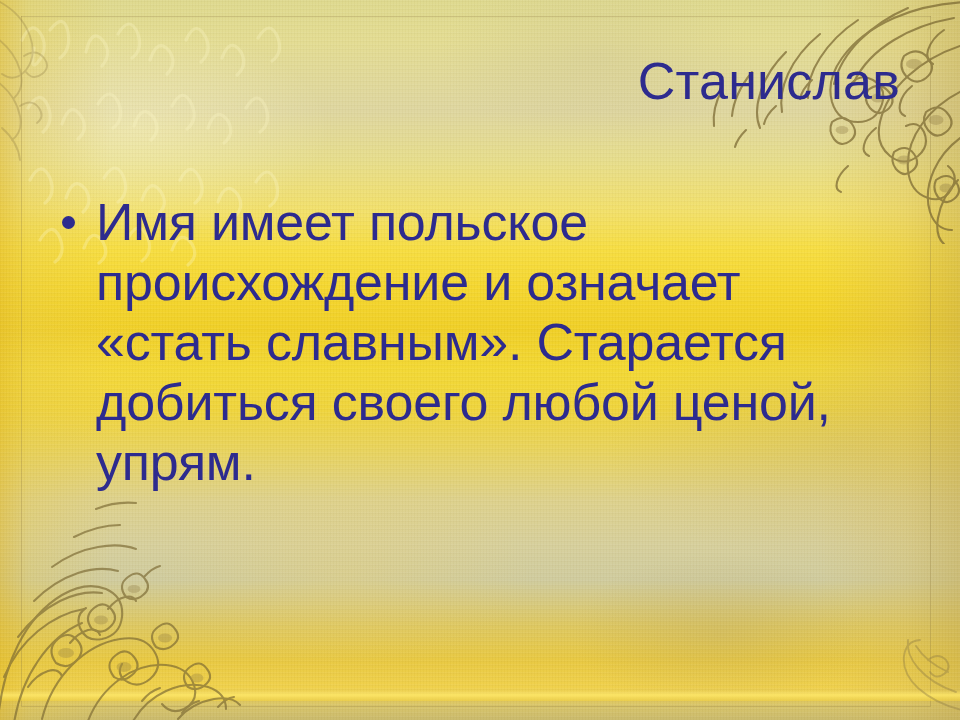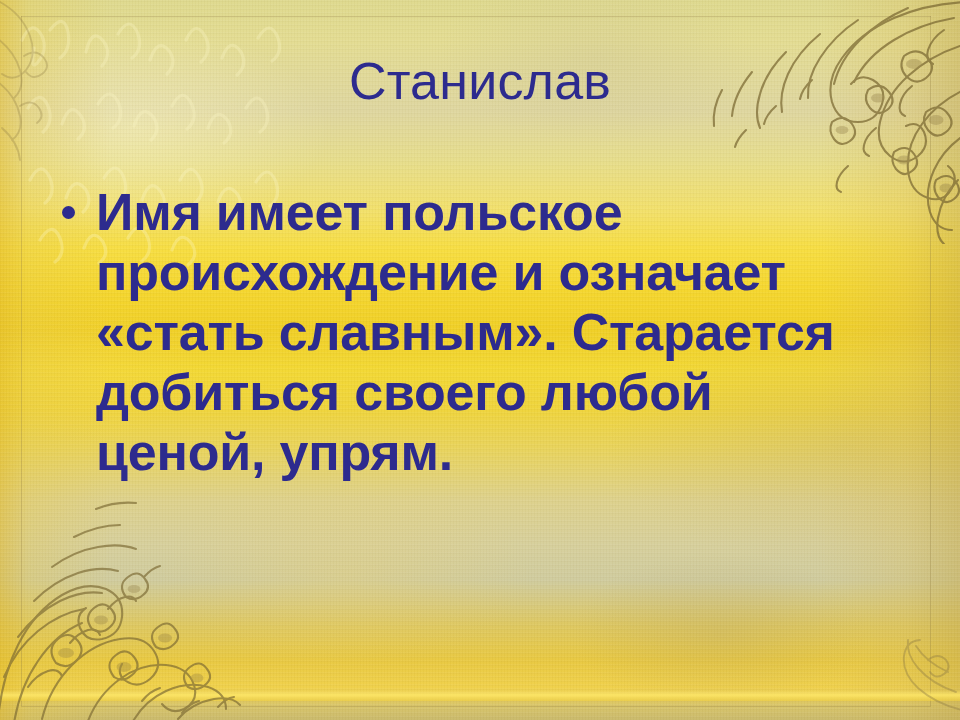--- a/index.html
+++ b/index.html
@@ -143,37 +143,36 @@
   .content {
     position: absolute;
     inset: 0;
   }
 
   #slide-title {
     position: absolute;
     top: 54px;
     left: 60px;
     width: 840px;
-    text-align: center;
+    text-align: right;
     font-size: 52px;
     line-height: 1.05;
     color: #2d2b8e;
     letter-spacing: 0.2px;
     white-space: nowrap;
   }
 
   .body-list {
     position: absolute;
-    top: 182px;
+    top: 192px;
     left: 52px;
     width: 840px;
     margin: 0;
     padding: 0;
     list-style: none;
-    font-weight: bold;
   }
 
   .bullet-item {
     position: relative;
     padding-left: 44px;
     font-size: 52px;
     line-height: 1.155;
     color: #2d2b8e;
     letter-spacing: -0.2px;
   }

